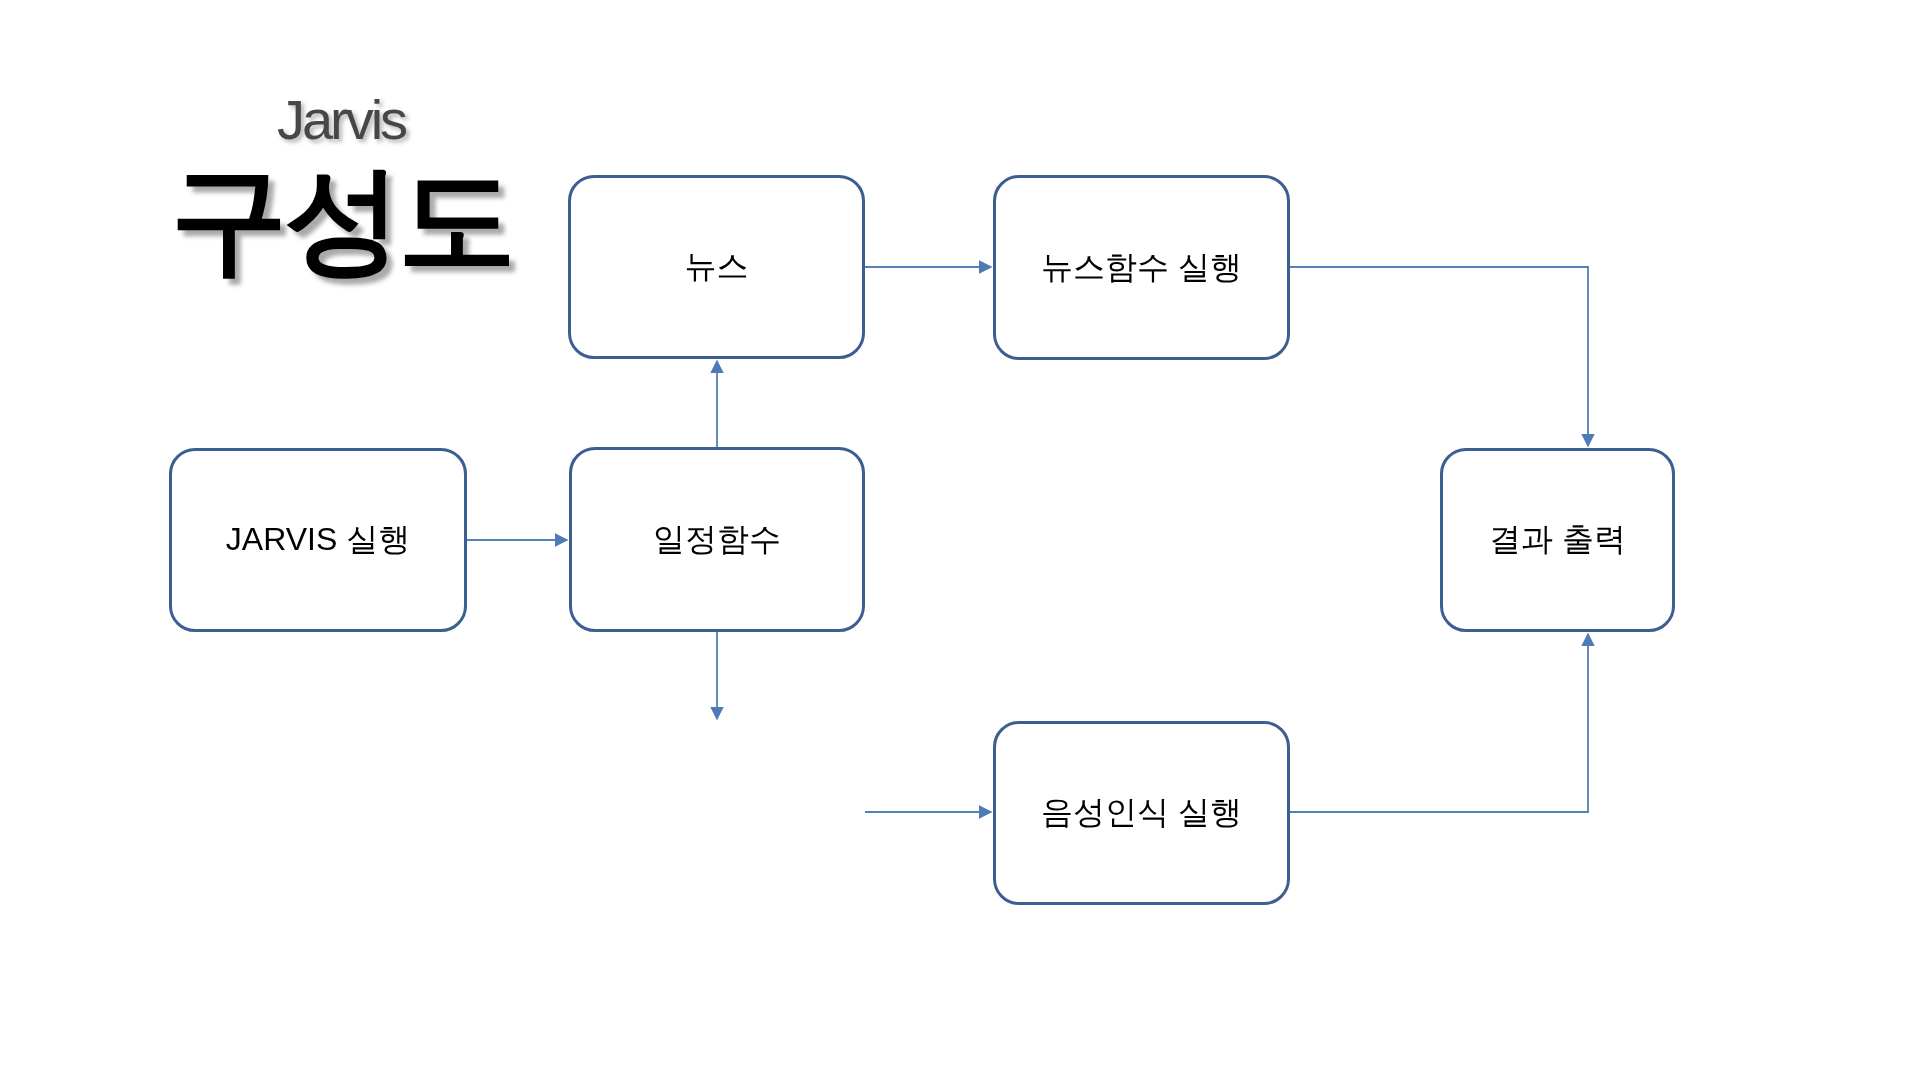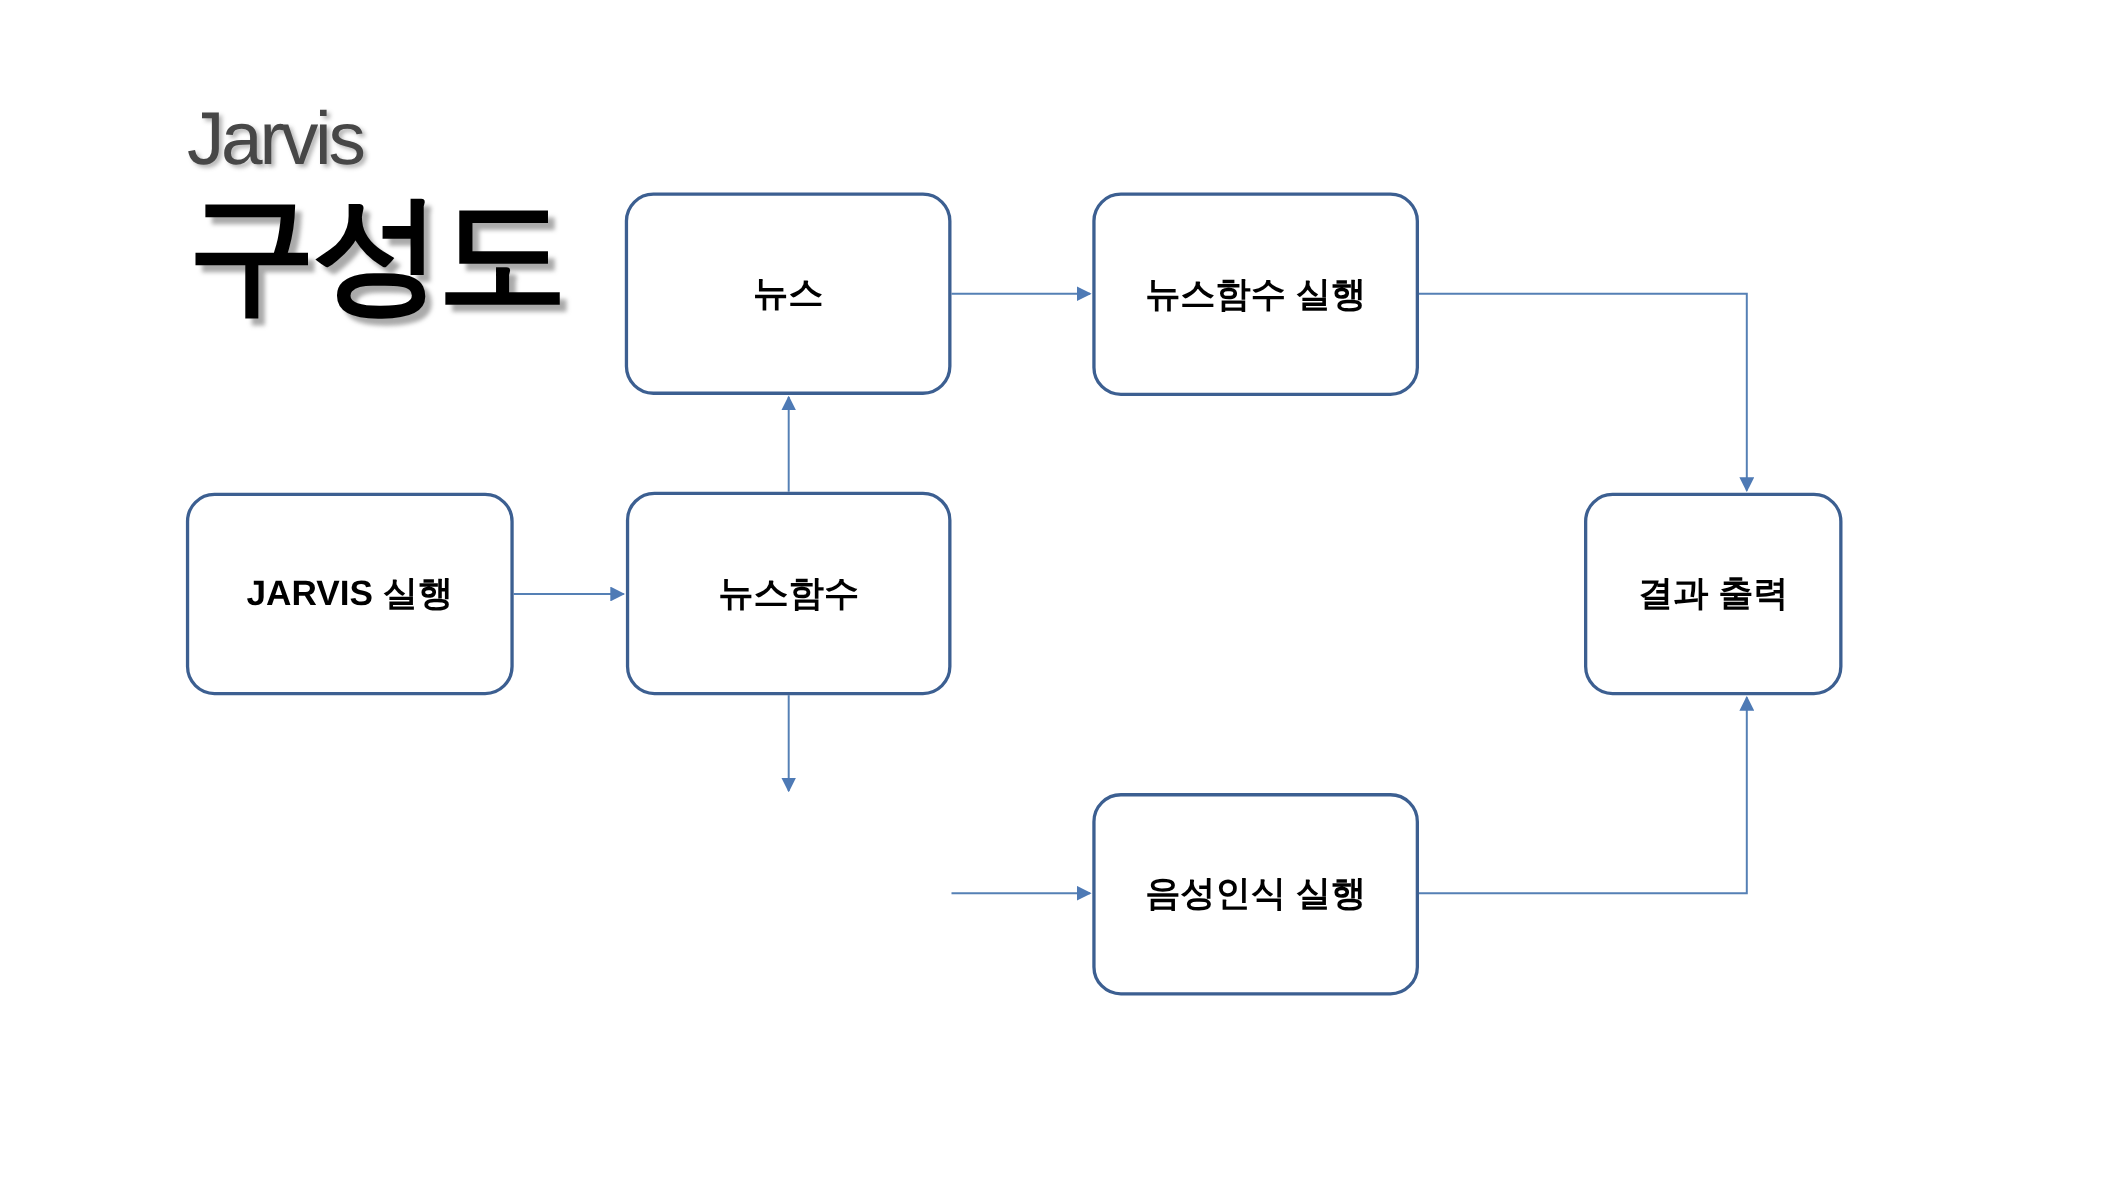--- a/index.html
+++ b/index.html
@@ -8,37 +8,38 @@
     width:1920px;height:1080px;
     background:#ffffff;
     overflow:hidden;
     font-family:"Liberation Sans","DejaVu Sans",sans-serif;
   }
   #title-block{
     position:absolute;left:170px;top:92px;
     user-select:none;
   }
   #title-line1{
-    font-size:68px;line-height:1.0;font-weight:400;
+    font-size:56px;line-height:1.0;font-weight:400;
     color:#474747;letter-spacing:-3px;
     text-shadow:3px 3px 4px rgba(90,90,90,0.45);
+    text-align:center;
   }
   #title-line2{
     font-size:118px;line-height:1.0;font-weight:700;
     color:#000000;letter-spacing:-4px;
     margin-top:12px;
     text-shadow:6px 6px 4px rgba(125,125,125,0.65);
   }
   .node{
     position:absolute;
     background:#ffffff;
     border:3px solid #3C5F91;
     border-radius:26px;
     display:flex;align-items:center;justify-content:center;
-    font-size:32px;font-weight:700;color:#000000;
+    font-size:32px;font-weight:400;color:#000000;
     text-align:center;
     box-sizing:border-box;
     white-space:nowrap;
   }
   #node-news          {left:568px;  top:175px; width:297px; height:184px;}
   #node-news-func     {left:993px;  top:175px; width:297px; height:185px;}
   #node-jarvis-run    {left:169px;  top:448px; width:298px; height:184px;}
   #node-voice         {left:569px;  top:447px; width:296px; height:185px;}
   #node-result        {left:1440px; top:448px; width:235px; height:184px;}
   #node-schedule      {left:569px;  top:721px; width:296px; height:182px;}
@@ -89,21 +90,21 @@
 
   <div class="node" id="node-jarvis-run">
     <span>JARVIS 실행</span>
   </div>
 
   <div class="node" id="node-news-func">
     <span>뉴스함수 실행</span>
   </div>
 
   <div class="node" id="node-voice">
-    <span>뉴스함수</span>
+    <span>일정함수</span>
   </div>
 
   <div class="node" id="node-result">
     <span>결과 출력</span>
   </div>
 
 
   <div class="node" id="node-schedule-func">
     <span>음성인식 실행</span>
   </div>

